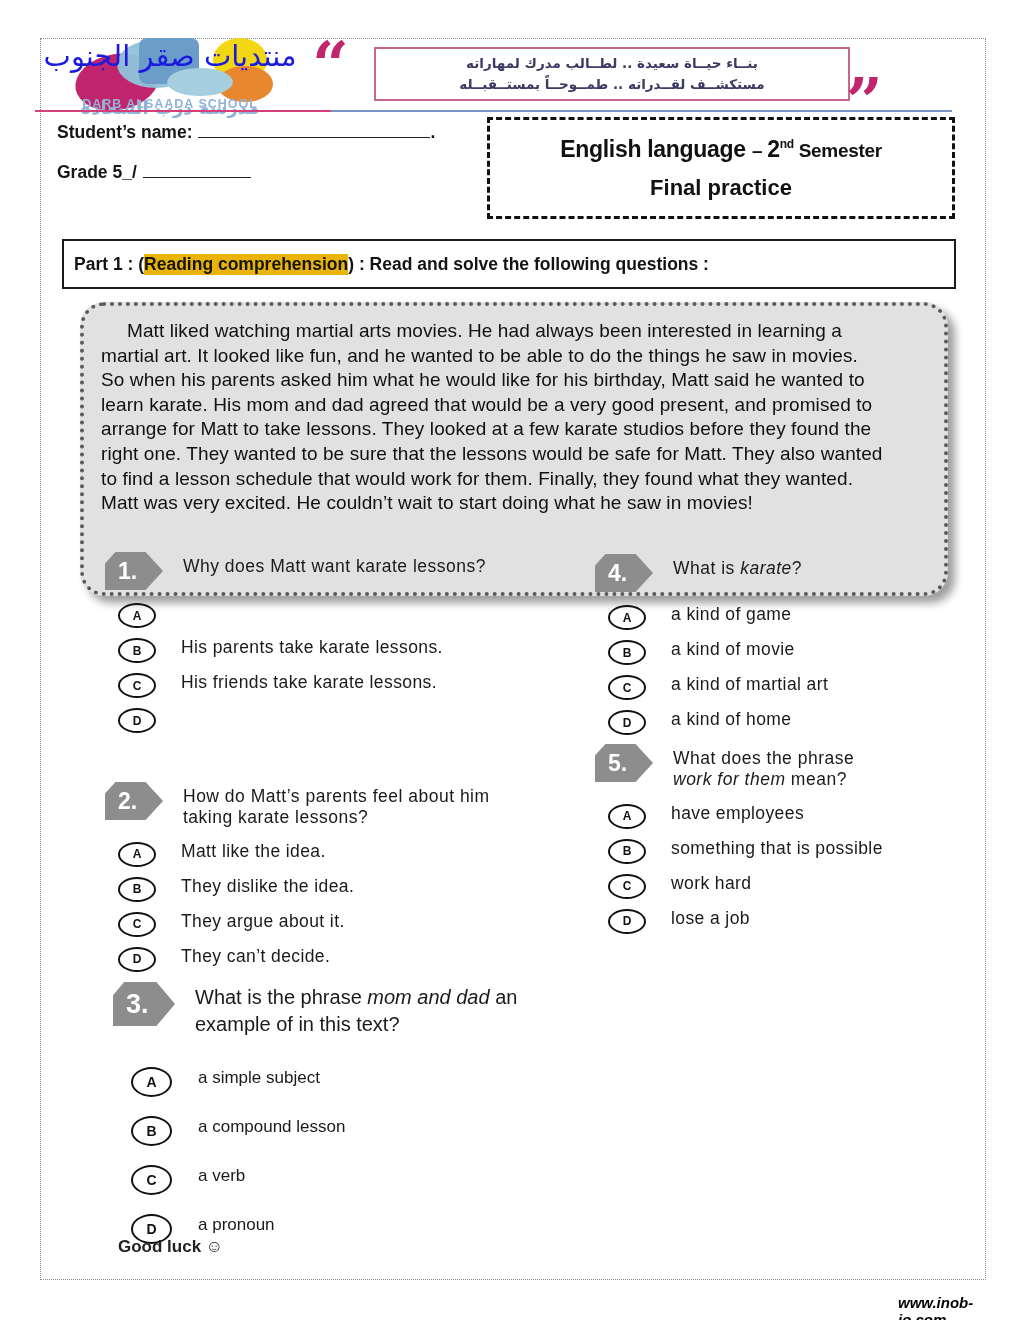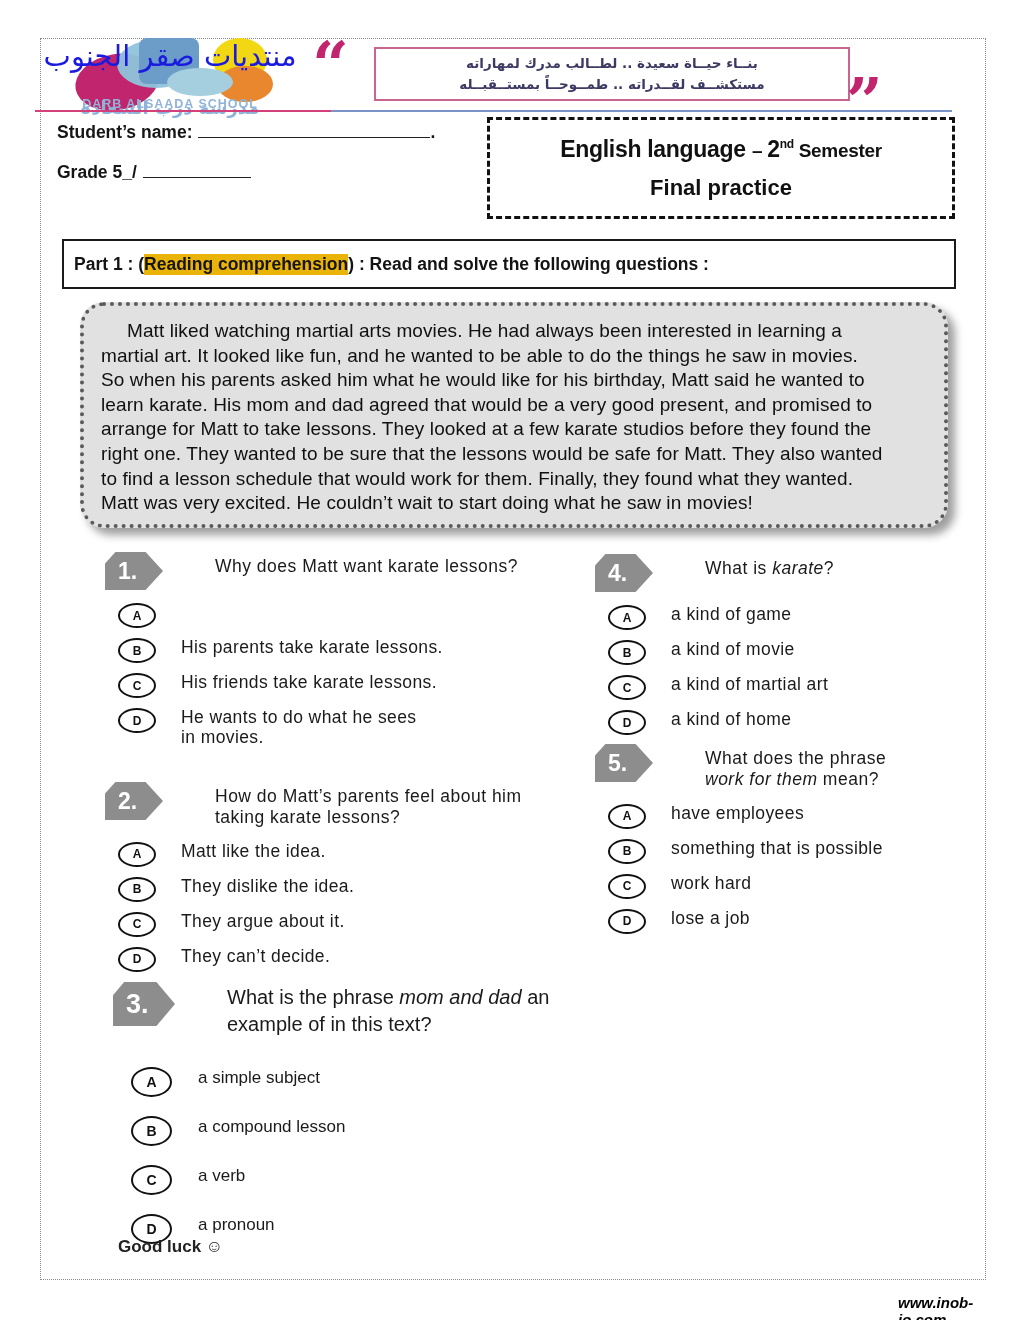--- a/index.html
+++ b/index.html
@@ -50,35 +50,35 @@
   .tb1 sup{font-size:12px;}
   .tb2{margin-top:12px;font-size:22px;font-weight:bold;}
 
   
   .part1{position:absolute;left:62px;top:239px;width:894px;height:50px;box-sizing:border-box;
         border:2px solid #1a1a1a;display:flex;align-items:center;padding-left:10px;
         font-size:17.5px;font-weight:bold;color:#141414;}
   .hl{background:#eab308;}
 
   
-  .passage{position:absolute;left:80px;top:302px;width:868px;height:226px;box-sizing:border-box;
+  .passage{position:absolute;left:80px;top:302px;width:868px;height:294px;box-sizing:border-box;
         background:#e1e1e1;border:4px dotted #5a5a5a;border-radius:24px;
         box-shadow:7px 7px 9px rgba(0,0,0,.38);
         padding:13px 16px 0 17px;font-size:19px;line-height:24.6px;color:#101010;
         white-space:pre-line;text-indent:26px;letter-spacing:.1px;}
 
   
   .question{position:absolute;}
   .q-head{display:flex;gap:20px;margin-bottom:12px;align-items:flex-start;}
   .q-marker{width:58px;height:38px;background:#8d8d8d;flex:none;
         clip-path:polygon(0 30%,18% 0,70% 0,100% 50%,70% 100%,0 100%);
         color:#fff;font-weight:bold;font-size:23px;display:flex;align-items:center;
         padding-left:13px;box-sizing:border-box;}
   .q-text{font-size:17.5px;letter-spacing:.5px;line-height:1.22;white-space:pre-line;
-        padding-top:4px;color:#1a1a1a;margin-left:32px;}
+        padding-top:4px;color:#1a1a1a;}
   .choice{display:flex;gap:25px;align-items:flex-start;margin-left:13px;margin-bottom:9px;}
   .bubble{width:34px;height:21px;border:2px solid #111;border-radius:50%;flex:none;
         display:flex;align-items:center;justify-content:center;
         font-size:12px;font-weight:bold;margin-top:1px;color:#111;}
   .choice-text{font-size:17.5px;letter-spacing:.4px;line-height:1.15;white-space:pre-line;color:#1a1a1a;}
 
   
   .q-lg .q-marker{width:62px;height:44px;font-size:27px;}
   .q-lg .q-text{font-size:20px;letter-spacing:0;line-height:1.35;padding-top:2px;}
   .q-lg .choice{margin-bottom:18px;margin-left:18px;gap:26px;}
@@ -168,22 +168,20 @@
     <div class="choice">
         <span class="bubble">
           <span>C</span>
         </span>
         <span class="choice-text">His friends take karate lessons.</span>
       </div>
     <div class="choice">
         <span class="bubble">
           <span>D</span>
         </span>
-        <span class="choice-text">He wants to do what he sees
-in movies.</span>
       </div>
   </div>
 
   <div class="question" style="left:105px;top:782px;width:470px;">
     <div class="q-head">
       <div class="q-marker">
           <span>2.</span>
         </div>
       <div class="q-text"><span>How do Matt’s parents feel about him
 taking karate lessons?</span><i></i><span></span></div>

